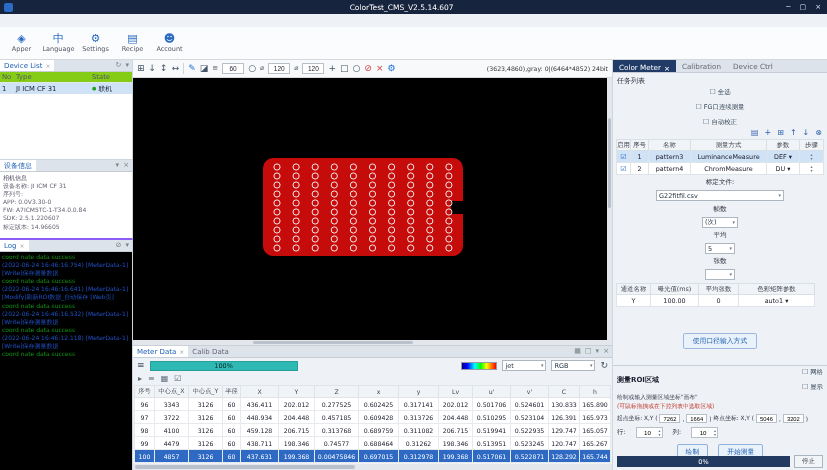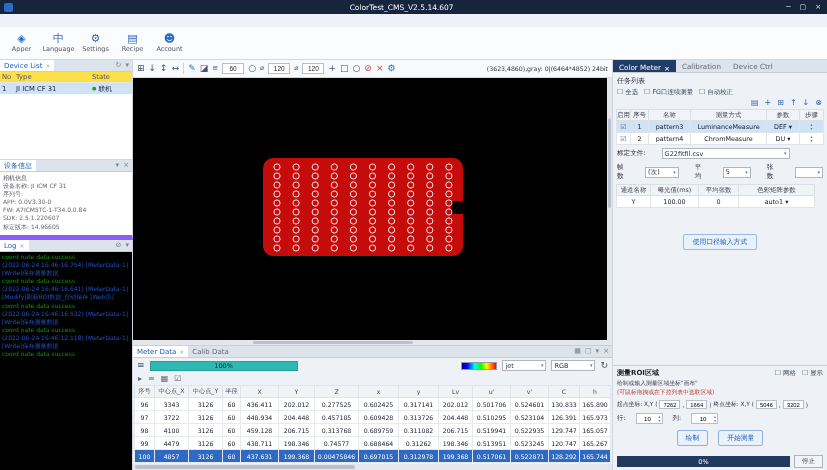--- a/index.html
+++ b/index.html
@@ -35,29 +35,29 @@
   .panel-tab{display:flex;align-items:center;gap:3px;padding:0 4px;}
   .panel-tab.active{background:#fff;color:#1d5fb4;}
   .panel-tab .x{font-size:6px;color:#98a2ad;}
   .panel-tabs .tools{margin-left:auto;display:flex;gap:4px;align-items:center;padding-right:3px;
                      font-size:7px;color:#788;}
 
   
   #device-list{position:absolute;left:0;top:60px;width:133px;height:100px;background:#fff;
                border-right:1px solid #cfd6dd;border-bottom:1px solid #cfd6dd;}
   .dl-head,.dl-row{display:flex;align-items:center;height:11px;font-size:6.8px;}
-  .dl-head{background:#fde047;border-bottom:1px solid #e2e7ec;color:#556;}
+  .dl-head{background:#84cc16;border-bottom:1px solid #e2e7ec;color:#556;}
   .dl-row{background:#cfe2f6;color:#123;}
   .c-no{width:14px;padding-left:2px;}
   .c-type{width:76px;padding-left:2px;}
   .c-state{flex:1;padding-left:2px;display:flex;align-items:center;gap:2px;}
   .state-dot{color:#21a321;font-size:5px;}
 
   #device-info{position:absolute;left:0;top:160px;width:133px;height:80px;background:#fff;
-               border-right:1px solid #cfd6dd;border-bottom:5px solid #8b5cf6;overflow:hidden;}
+               border-right:1px solid #cfd6dd;border-bottom:2px solid #8b5cf6;overflow:hidden;}
   .info-body{padding:2px 3px;font-size:6px;line-height:1.35;color:#667;word-break:break-all;}
   .info-line:first-child{color:#445;}
 
   #log-panel{position:absolute;left:0;top:240px;width:133px;bottom:0;background:#000000;
              border-right:1px solid #cfd6dd;overflow:hidden;}
   .log-body{padding:1px 2px;font-size:6px;line-height:1.35;word-break:break-all;}
   .log-line.g{color:#149414;}
   .log-line.b{color:#2152c4;}
 
   
@@ -111,36 +111,36 @@
   .hscroll2{height:6px;background:#e4e8ec;position:relative;margin-top:auto;}
   .hscroll2 .thumb{position:absolute;left:2px;top:1px;width:220px;height:4px;background:#b9c2cc;border-radius:2px;}
 
   
   #right-panel{position:absolute;left:612px;top:60px;right:0;bottom:0;background:#eef1f5;
                border-left:1px solid #cfd6dd;}
   .rp-tabs{height:13px;display:flex;font-size:7.2px;background:#dde3ea;border-bottom:1px solid #c6cdd6;color:#667;}
   .rp-tab{padding:0 6px;display:flex;align-items:center;gap:3px;}
   .rp-tab.active{background:#1f3b66;color:#fff;align-items:flex-end;}
   .section-title{font-size:7px;color:#334;padding:3px 4px 1px;}
-  .chk-row{display:flex;align-items:center;gap:6px;padding:1px 4px;font-size:6.4px;color:#345;}
+  .chk-row{display:flex;align-items:center;gap:6px;padding:1px 4px;font-size:6.4px;color:#345;flex-direction:column;}
   .chk{font-size:7px;color:#567;}
   .tool-row{display:flex;justify-content:flex-end;gap:6px;padding:1px 5px;font-size:8px;color:#2a5db0;}
   .task-table,.exp-table{border-collapse:collapse;margin:1px 3px;font-size:6.4px;table-layout:fixed;}
   .task-table{width:207px;} .exp-table{width:198px;}
   .task-table th,.exp-table th{height:11px;background:#f1f4f7;border:1px solid #d9dfe6;font-weight:normal;
        color:#445;overflow:hidden;white-space:nowrap;}
   .task-table td,.exp-table td{height:12px;border:1px solid #dfe4ea;background:#fff;text-align:center;
        color:#223;overflow:hidden;white-space:nowrap;}
   .task-table tr.selected td{background:#cfe2f6;}
   .task-table col:nth-child(1){width:14px}.task-table col:nth-child(2){width:18px}
   .task-table col:nth-child(3){width:42px}.task-table col:nth-child(4){width:76px}
   .task-table col:nth-child(5){width:33px}.task-table col:nth-child(6){width:24px}
   .exp-table col:nth-child(1){width:34px}.exp-table col:nth-child(2){width:48px}
   .exp-table col:nth-child(3){width:40px}.exp-table col:nth-child(4){width:76px}
-  .form-row{display:flex;align-items:center;gap:16px;padding:2px 4px;font-size:6.6px;color:#334;}
+  .form-row{display:flex;align-items:center;gap:3px;padding:2px 4px;font-size:6.6px;color:#334;flex-direction:column;}
   .link-btn{display:block;margin:26px auto 0;padding:2px 9px;background:#e9f1fb;border:1px solid #9db9dd;
             color:#1d5fb4;font-size:6.8px;border-radius:2px;cursor:pointer;}
   .cell-check{color:#2a6bc4;font-size:7px;}
   .spin-arrows{display:inline-flex;flex-direction:column;font-size:4px;color:#678;line-height:1;vertical-align:middle;}
 
   
   #roi-panel{position:absolute;left:0;right:0;top:305px;bottom:0;border-top:1px solid #c9cfd6;
              padding:2px 4px;background:#eef1f5;}
   .roi-head{display:flex;align-items:center;font-size:7px;color:#223;font-weight:bold;}
   .roi-head .chk-row{margin-left:auto;padding:0;font-weight:normal;align-items:flex-end;}

